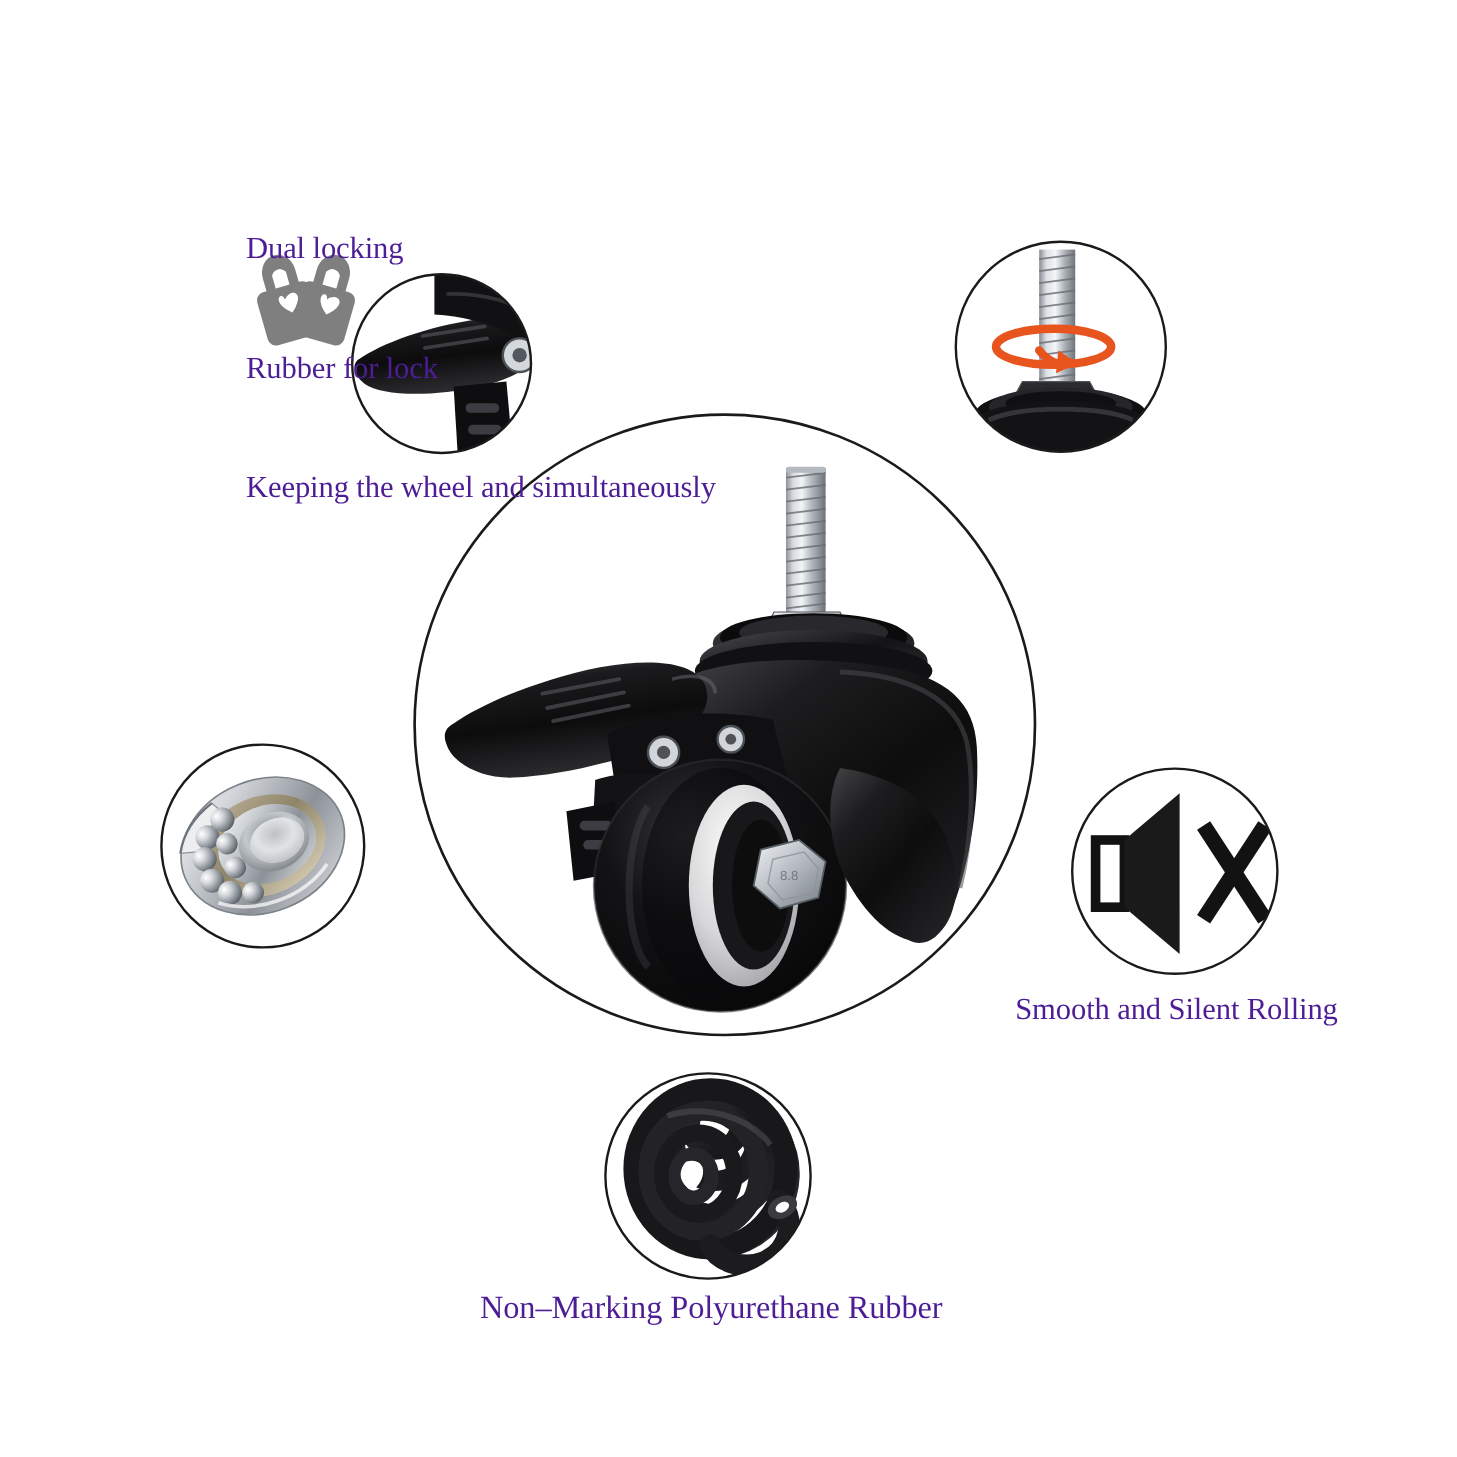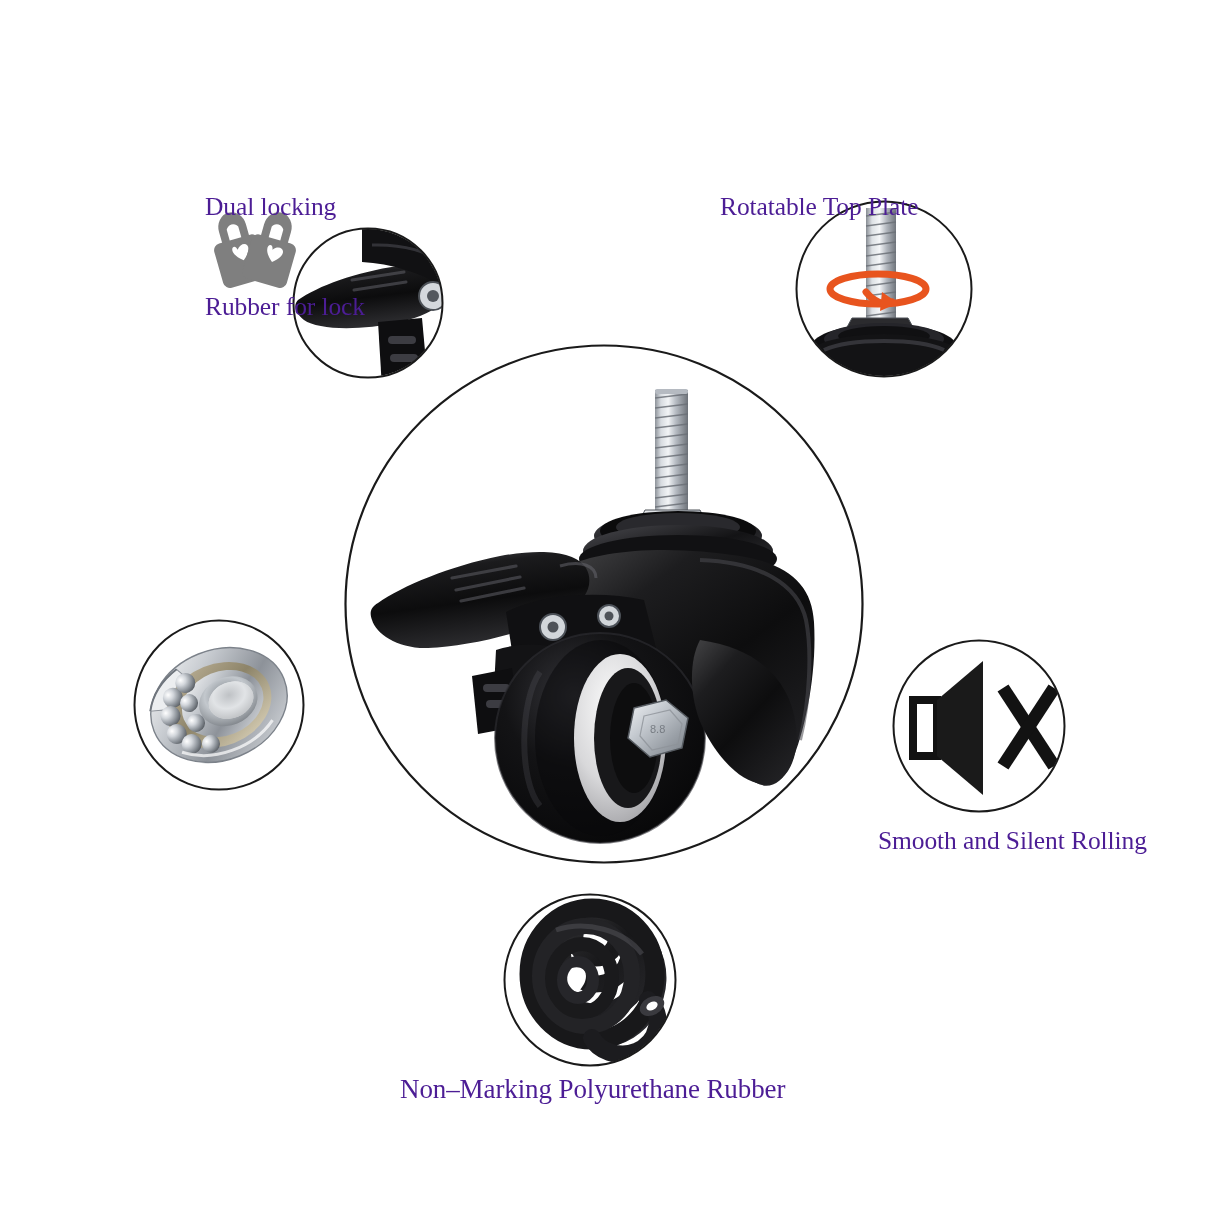--- a/index.html
+++ b/index.html
@@ -27,21 +27,21 @@
     position: absolute;
     font-family: Liberation Serif, serif;
     color: #4c1d95;
     white-space: pre;
     line-height: 1.30;
     letter-spacing: -0.1px;
   }
   .lbl-tl { left: 205px; top: 124px; font-size: 25.5px; }
   .lbl-tr { left: 720px; top: 124px; font-size: 25.5px; }
   .lbl-bb { left: 121px; top: 801px; font-size: 25.5px; }
-  .lbl-sr { left: 846px; top: 824px; font-size: 25.5px; margin-left: 32px; }
+  .lbl-sr { left: 846px; top: 824px; font-size: 25.5px; }
   .lbl-nm { left: 400px; top: 1072px; font-size: 27px; }
 
   svg.layer {
     position: absolute;
     left: 0; top: 0;
     width: 1214px;
     height: 1214px;
     pointer-events: none;
   }
 </style>
@@ -404,24 +404,24 @@
       <ellipse cx="652" cy="1006" rx="6" ry="4" fill="#ffffff" transform="rotate(-28 652 1006)"></ellipse>
 
       <path d="M556 930 C 586 920, 624 930, 642 954" fill="none" stroke="#5a5a61" stroke-width="5" opacity="0.45"></path>
     </g>
     <circle cx="590" cy="980" r="85.5" fill="none" stroke="#1a1a1a" stroke-width="2"></circle>
   </svg>
 
   <div class="lbl lbl-tl">
     <div>Dual locking</div>
     <div>Rubber for lock</div>
+    <div>Keeping the wheel and simultaneously</div>
   </div>
 
   <div class="lbl lbl-tr">
-    <div>Rotatable Top Plate</div>
   </div>
 
 
   <div class="lbl lbl-sr">Smooth and Silent Rolling</div>
 
   <div class="lbl lbl-nm">Non–Marking Polyurethane Rubber</div>
 
 </div>
 
 </body></html>

